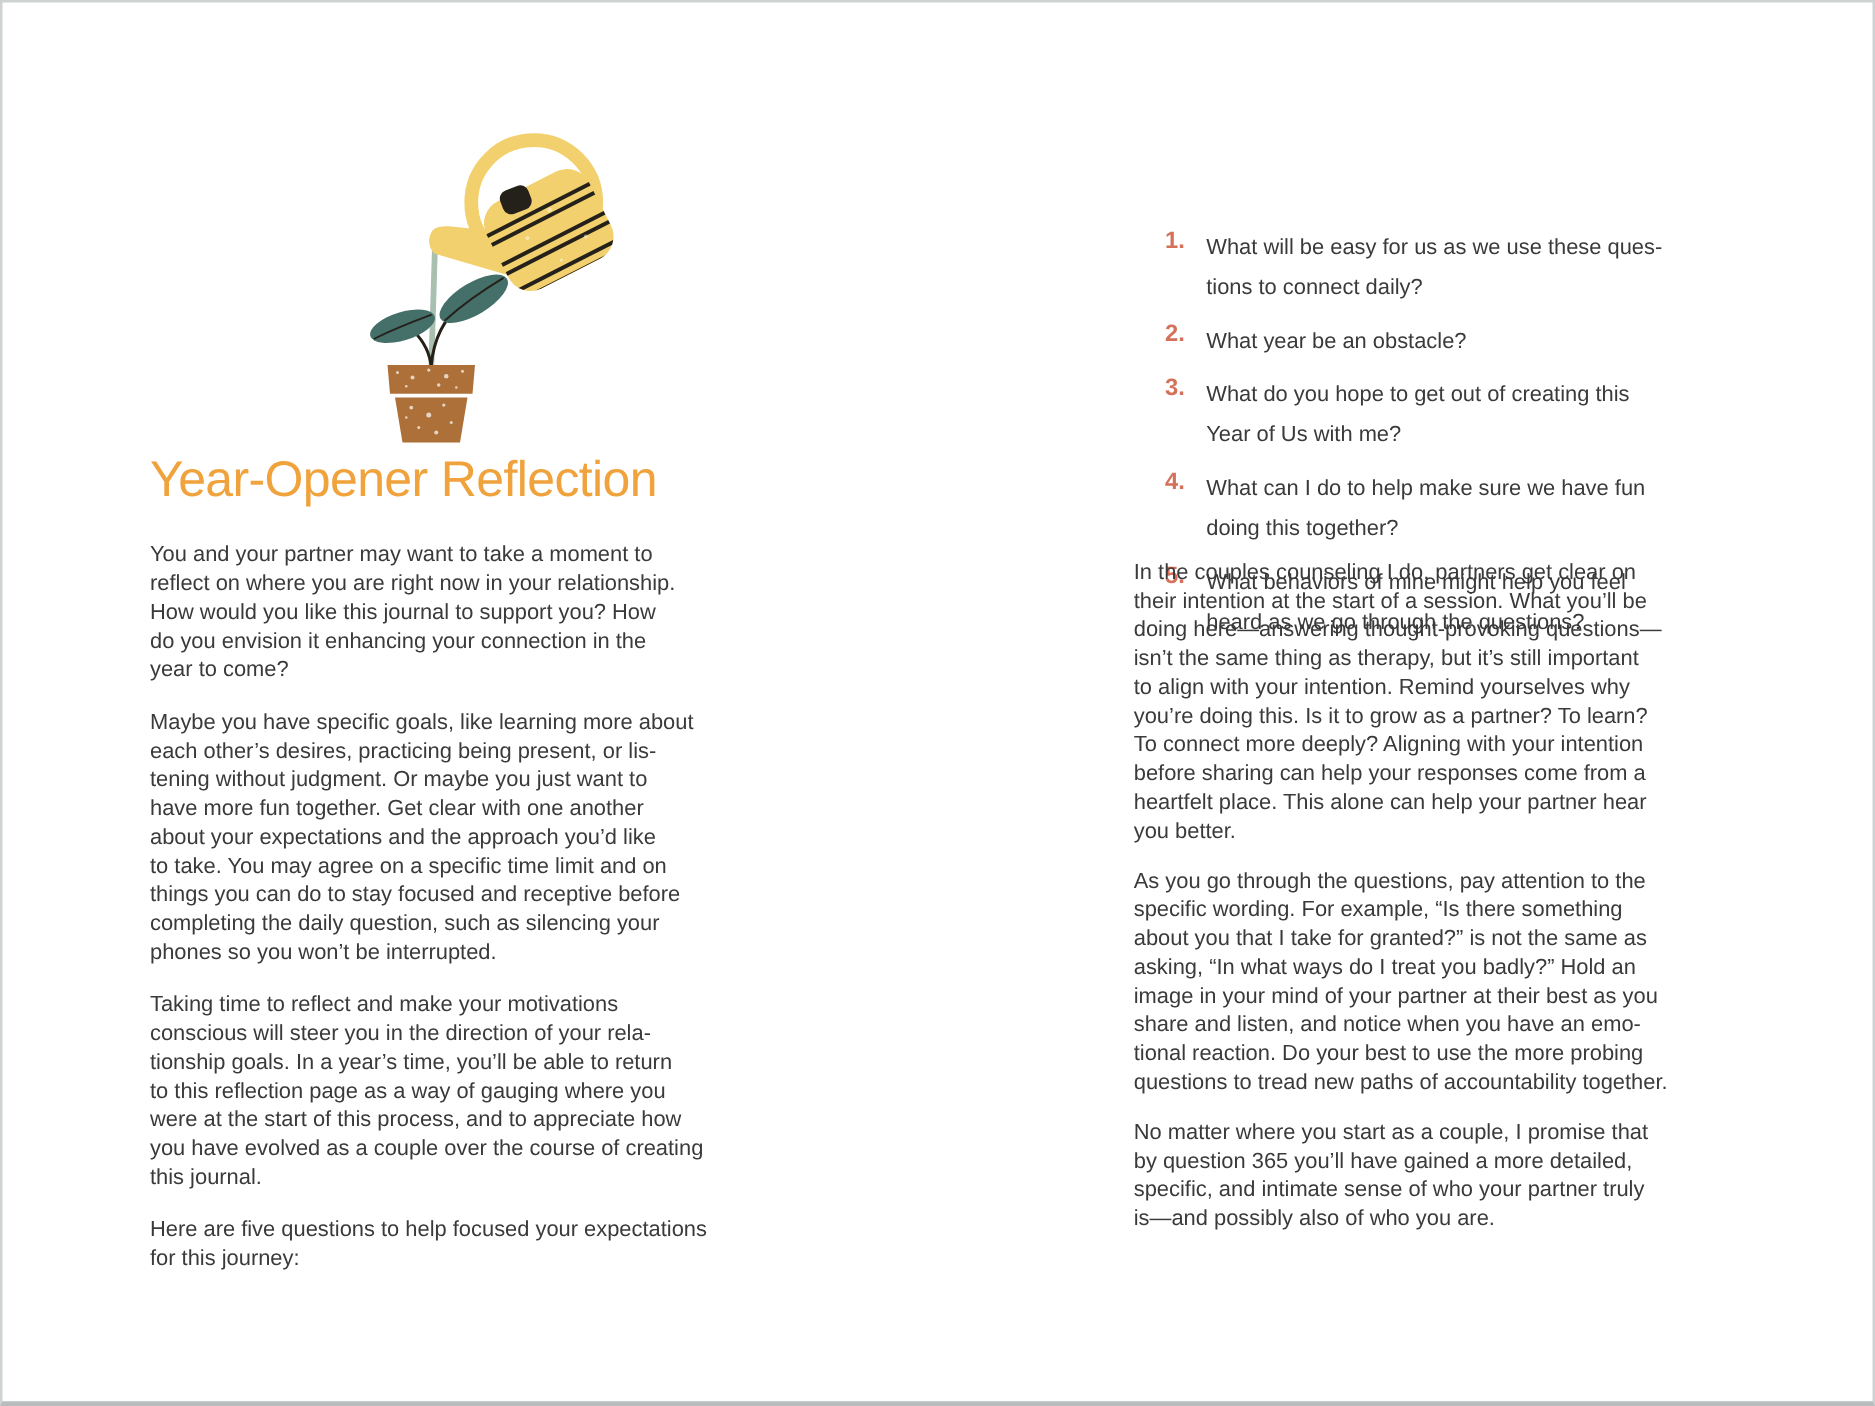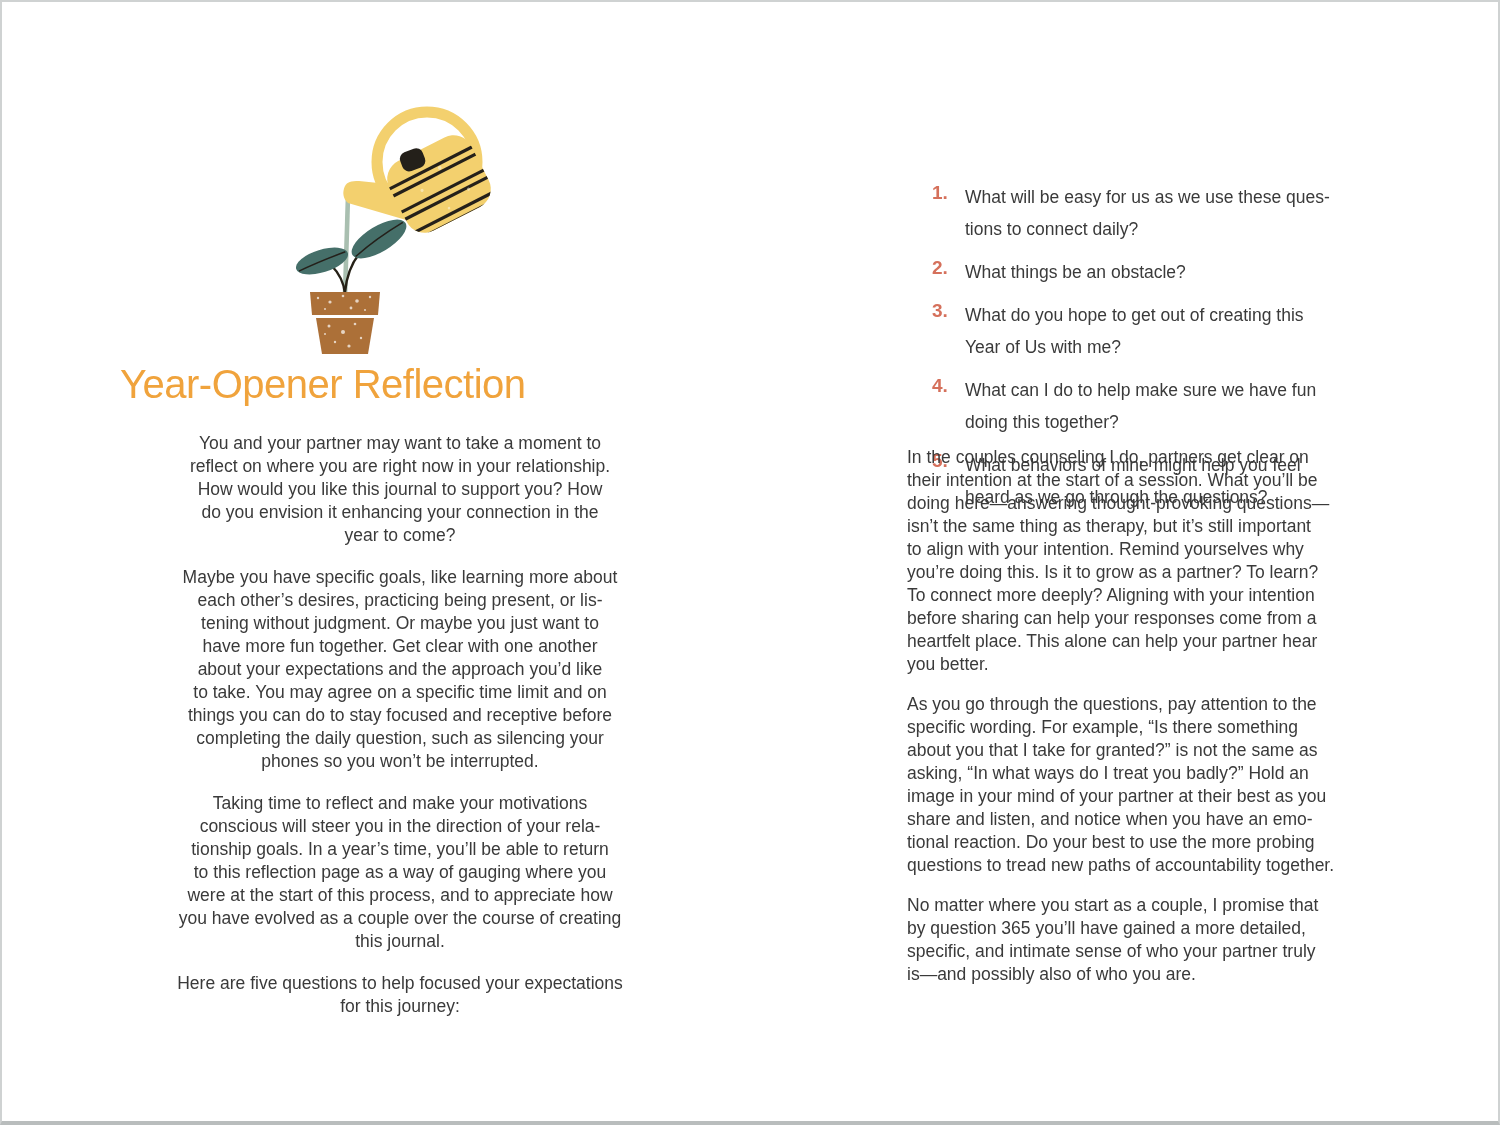--- a/index.html
+++ b/index.html
@@ -20,21 +20,21 @@
     margin:0;
     font-size:40px;font-weight:500;letter-spacing:-0.5px;
     color:#F0A33C;
   }
   .body-text p{
     margin:0 0 19px 0;
     font-size:17.5px;line-height:23px;
     white-space:pre-line;
     color:#3a3a3a;
   }
-  .left-text{position:absolute;left:118px;top:430px;width:560px;text-align:center;}
+  .left-text{position:absolute;left:118px;top:430px;width:560px;}
   .right-text{position:absolute;left:905px;top:444px;width:560px;}
   .right-text p{margin-bottom:17px;}
   .questions{
     position:absolute;left:930px;top:179px;width:470px;
     list-style:none;margin:0;padding:0;
   }
   .questions li{
     display:flex;align-items:flex-start;
     margin:0 0 11px 0;
   }
@@ -155,21 +155,21 @@
 
   <div>
     <ol class="questions">
       <li>
         <span class="q-num">1.</span>
         <span class="q-text">What will be easy for us as we use these ques-
 tions to connect daily?</span>
       </li>
       <li>
         <span class="q-num">2.</span>
-        <span class="q-text">What things be an obstacle?</span>
+        <span class="q-text">What year be an obstacle?</span>
       </li>
       <li>
         <span class="q-num">3.</span>
         <span class="q-text">What do you hope to get out of creating this
 Year of Us with me?</span>
       </li>
       <li>
         <span class="q-num">4.</span>
         <span class="q-text">What can I do to help make sure we have fun
 doing this together?</span>

